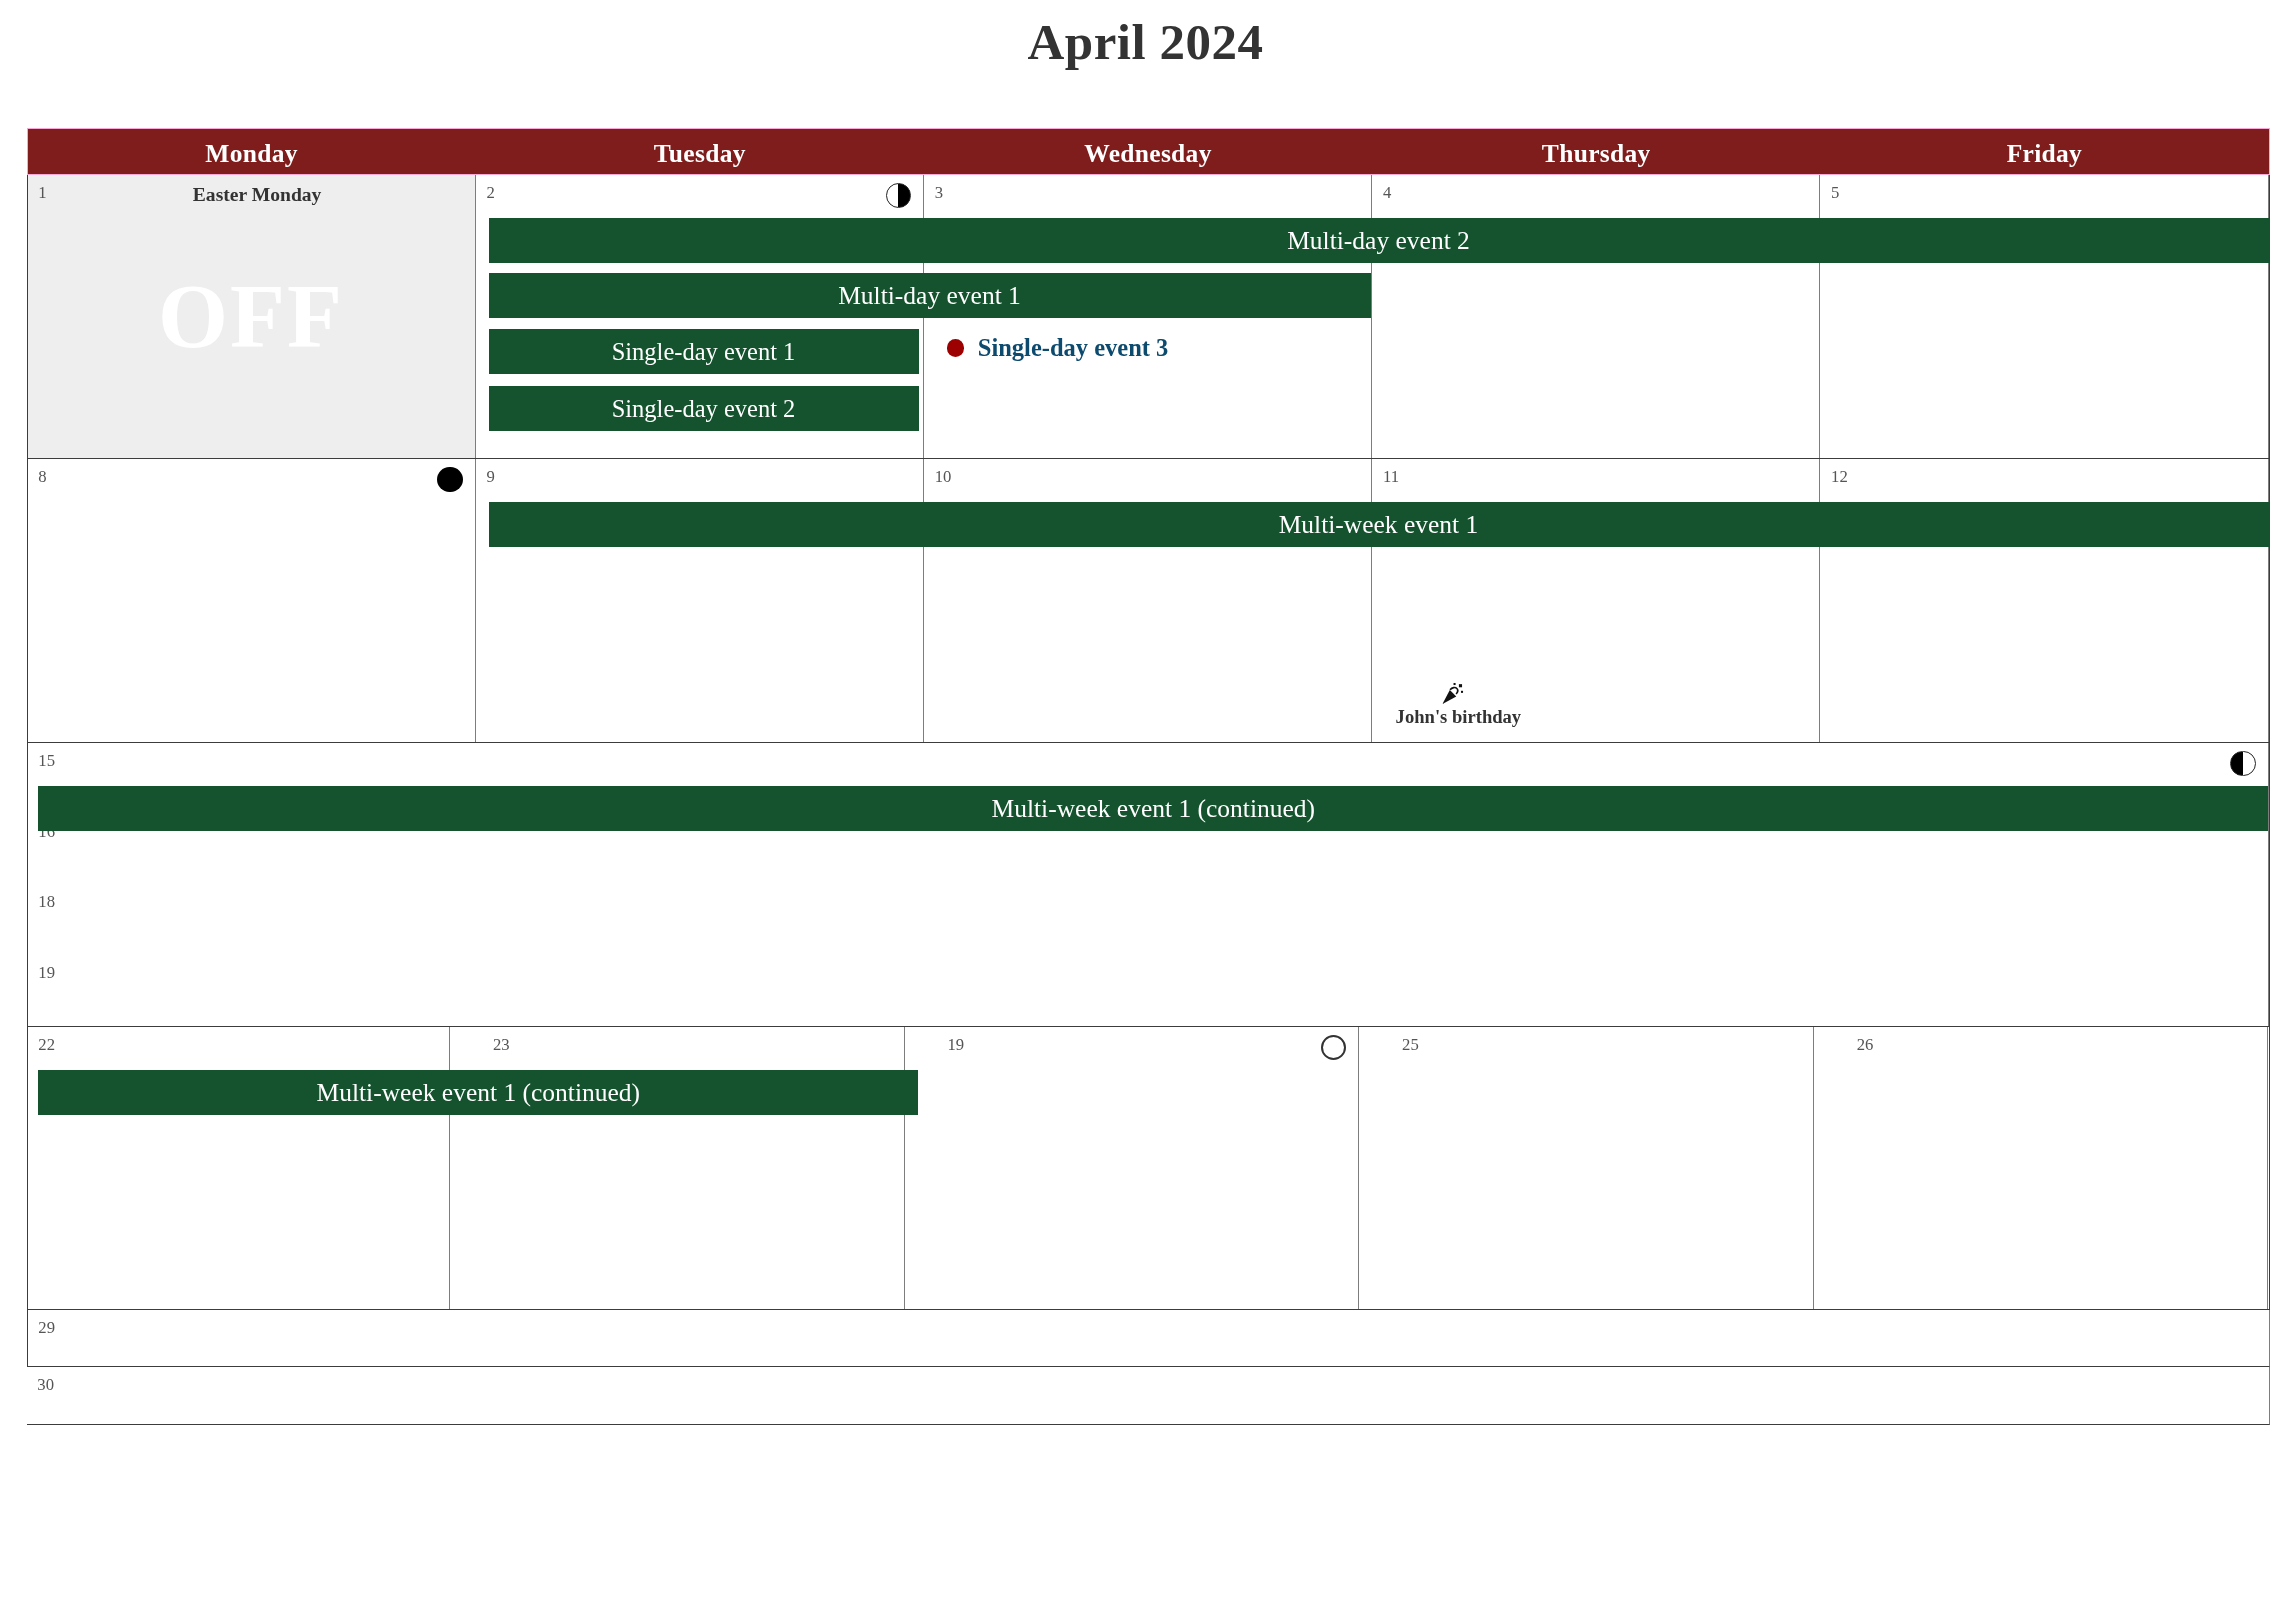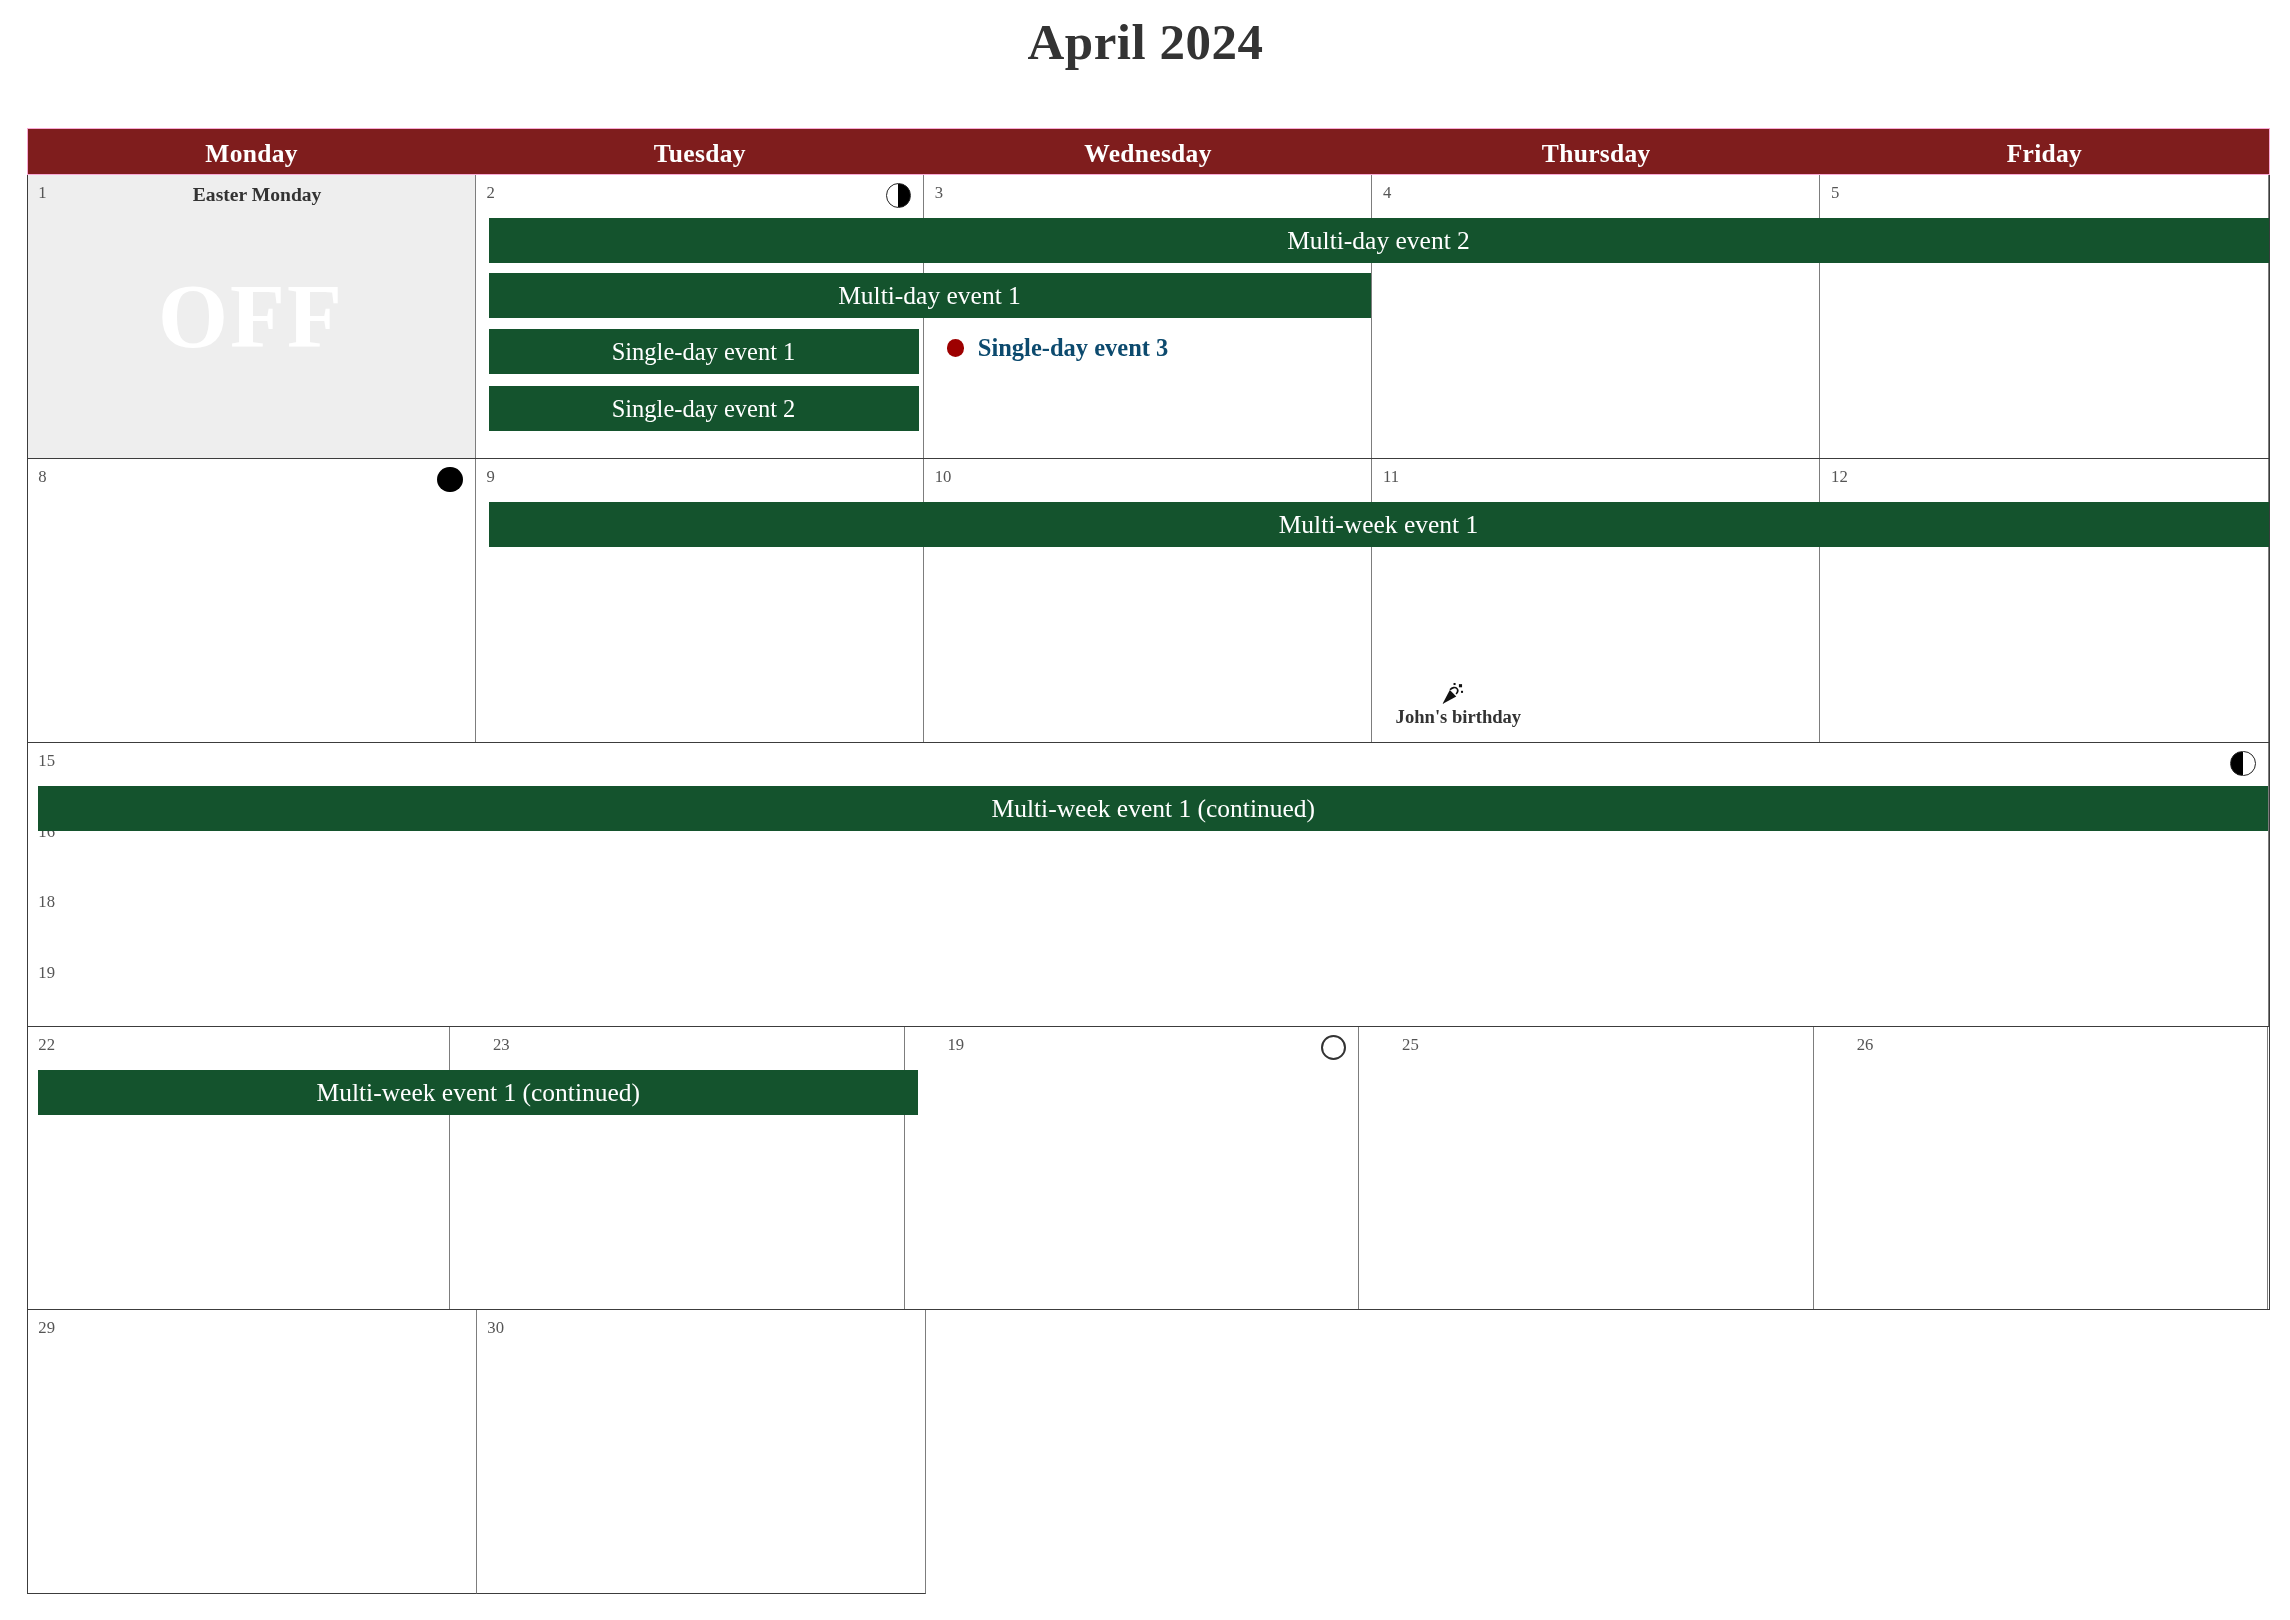--- a/index.html
+++ b/index.html
@@ -66,21 +66,21 @@
     display: flex;
     box-sizing: border-box;
     border-left: 1px solid #3c3c3c;
     border-right: 1px solid #3c3c3c;
     border-bottom: 1px solid #3c3c3c;
   }
   .week-row.w1 { height: 284px; }
   .week-row.w2 { height: 284px; }
   .week-row.w3 { height: 284px; flex-direction: column; }
   .week-row.w4 { height: 283px; gap: 32px; }
-  .week-row.w5 { height: 284px; border-left: none; border-right: none; border-bottom: none; }
+  .week-row.w5 { height: 284px; border-left: none; border-right: none; border-bottom: none; flex-direction: column; }
 
   .day-cell {
     position: relative;
     flex: 1 1 0;
     box-sizing: border-box;
     border-right: 1px solid #7d7d7d;
     background: #ffffff;
     overflow: hidden;
   }
   .day-cell:last-child { border-right: none; }

